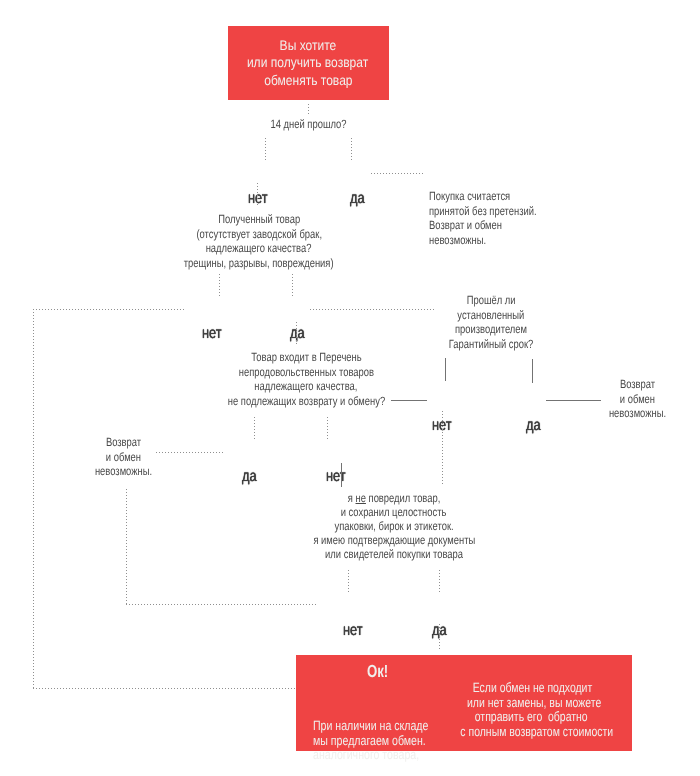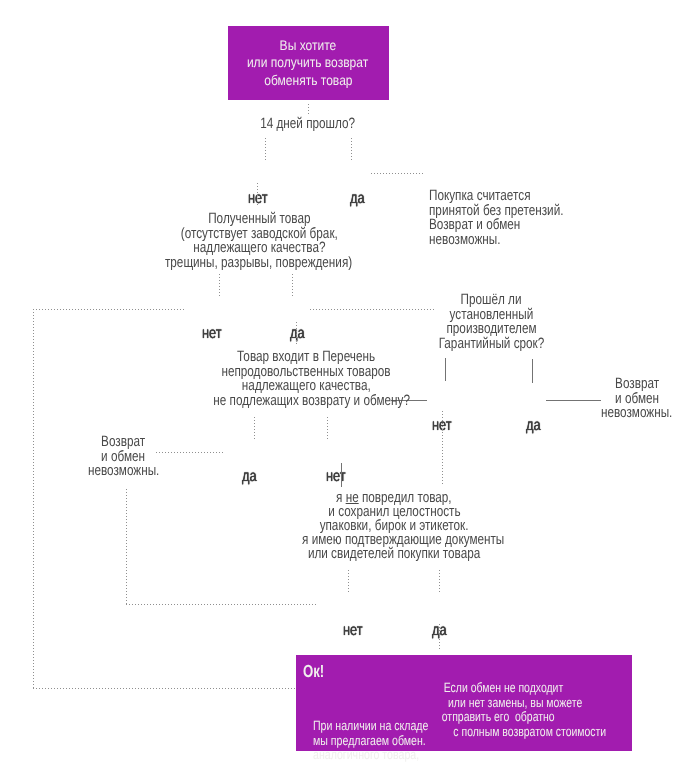--- a/index.html
+++ b/index.html
@@ -1,31 +1,31 @@
 <!DOCTYPE html>
 <html><head>
 <meta charset="utf-8">
 <title>Flowchart</title>
 <style>
   html,body{margin:0;padding:0;background:#ffffff;}
   body{width:700px;height:776px;font-family:"Liberation Sans",sans-serif;
        -webkit-font-smoothing:antialiased;text-rendering:geometricPrecision;}
   #stage{position:relative;width:700px;height:776px;overflow:hidden;background:#ffffff;}
 
-  .dark-box{position:absolute;background:#a21caf;}
+  .dark-box{position:absolute;background:#ef4444;}
 
-  .tx{position:absolute;white-space:normal;color:#494949;font-size:15px;line-height:var(--lh,14.5px);}
+  .tx{position:absolute;white-space:normal;color:#494949;font-size:12px;line-height:var(--lh,14.5px);}
   .tx .l{display:block;white-space:pre;line-height:inherit;height:var(--lh,14.5px);}
   .tx .l > i{display:inline-block;font-style:normal;transform:scaleX(var(--sx,0.783));line-height:inherit;}
   .c .l > i{transform-origin:center;}
   .l-align .l > i{transform-origin:left;}
   .r-align .l > i{transform-origin:right;}
   .c{text-align:center;}
   .l-align{text-align:left;margin-top:26px;}
-  .r-align{text-align:left;}
+  .r-align{text-align:center;}
 
   .white{color:#f0efed;}
   .bold{font-weight:bold;}
 
   
   .hline{position:absolute;height:1px;}
   .vline{position:absolute;width:1px;}
   .dot-h{background-image:linear-gradient(to right,#8f8f8f 0 1px,rgba(255,255,255,0) 1px 3px);
          background-size:3px 1px;background-repeat:repeat-x;}
   .dot-v{background-image:linear-gradient(to bottom,#8f8f8f 0 1px,rgba(255,255,255,0) 1px 3px);

